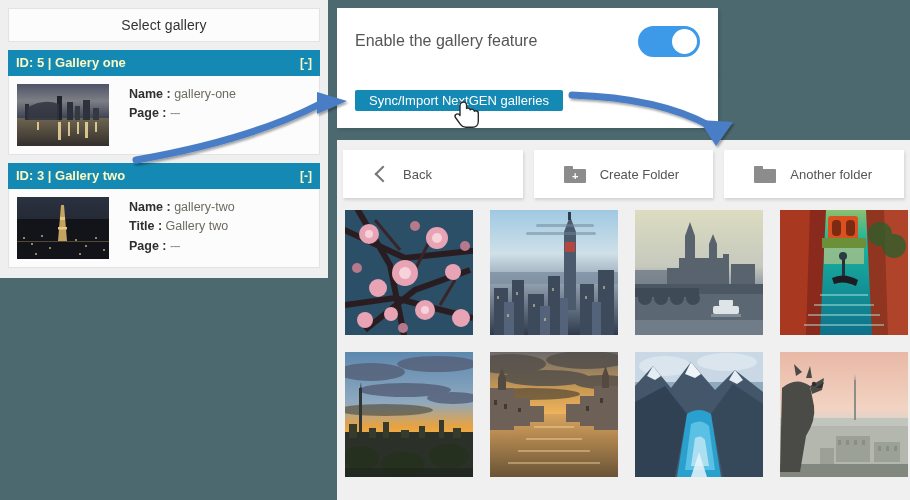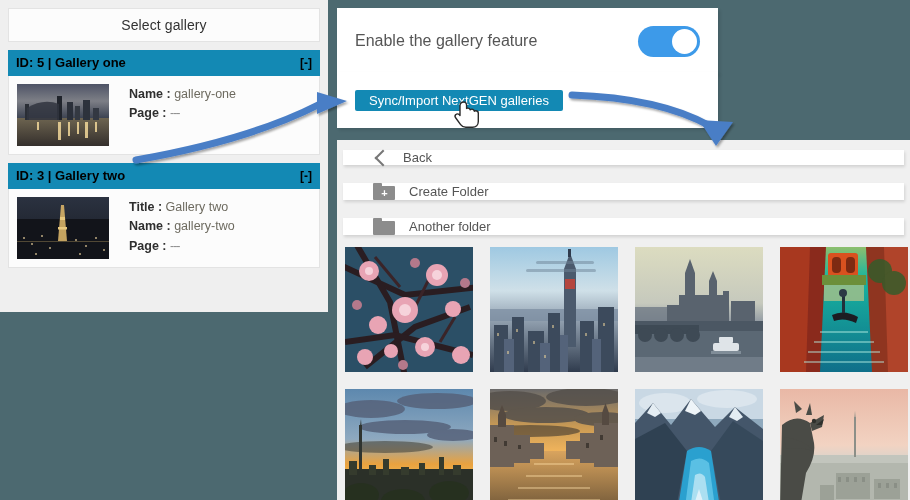--- a/index.html
+++ b/index.html
@@ -4,38 +4,38 @@
 <style>
   html,body{margin:0;padding:0;}
   body{
     width:910px;height:500px;overflow:hidden;
     background:#4c6970;
     font-family:"Liberation Sans","DejaVu Sans",sans-serif;
     position:relative;
   }
   
   #left-panel{
-    position:absolute;left:0;top:0;width:328px;height:312px;
+    position:absolute;left:0;top:0;width:328px;height:278px;
     background:#efefef;
     box-sizing:border-box;
     padding:8px;
     overflow:hidden;
   }
   .select-gallery-header{
     background:#fcfcfc;
     border:1px solid #e3e3e3;
     height:32px;line-height:32px;
     text-align:center;
     font-size:14px;color:#333;
     letter-spacing:.1px;
   }
   .gallery-card{margin-top:8px;}
   .gallery-card-head{
     background:#1389b4;
-    color:#000000;
+    color:#fef9c3;
     height:26px;line-height:26px;
     padding:0 8px;
     font-size:13px;font-weight:bold;
     display:flex;align-items:center;justify-content:space-between;
     box-sizing:border-box;
   }
   .gallery-card-head .collapse{font-size:12px;font-weight:bold;}
   .gallery-card-body{
     background:#fcfcfc;
     border:1px solid #e3e3e3;border-top:none;
@@ -87,21 +87,21 @@
   }
 
   
   #folder-panel{
     position:absolute;left:337px;top:140px;width:573px;height:360px;
     background:#f0f0f0;
     box-sizing:border-box;
     padding:10px 6px 0 6px;
     overflow:hidden;
   }
-  #folder-bar{display:flex;gap:18px;flex-direction:column;}
+  #folder-bar{display:flex;gap:11px;}
   .folder-btn{
     background:#ffffff;
     height:48px;
     flex:1 1 0;
     display:flex;align-items:center;
     gap:14px;
     padding-left:30px;
     box-sizing:border-box;
     font-size:13px;color:#555;
     box-shadow:1px 2px 3px rgba(0,0,0,.13);
@@ -219,24 +219,24 @@
               <rect x="68" y="48" width="2" height="2"></rect>
             <rect x="78" y="40" width="2" height="2"></rect>
               <rect x="86" y="52" width="2" height="2"></rect>
             <rect x="18" y="56" width="2" height="2"></rect>
               <rect x="62" y="56" width="2" height="2"></rect>
           </g>
           <rect x="0" y="44" width="92" height="1" fill="#c9a86a" opacity=".35"></rect>
         </svg>
       </div>
       <div class="meta">
+        <div><span class="k">Name :</span>
+             <span class="v">gallery-two</span></div>
         <div><span class="k">Title :</span>
              <span class="v">Gallery two</span></div>
-        <div><span class="k">Name :</span>
-             <span class="v">gallery-two</span></div>
         <div><span class="k">Page :</span>
              <span class="dash">---</span></div>
       </div>
     </div>
   </div>
 </div>
 
 <div id="enable-card">
   <span class="lbl">Enable the gallery feature</span>
   <div class="toggle">

